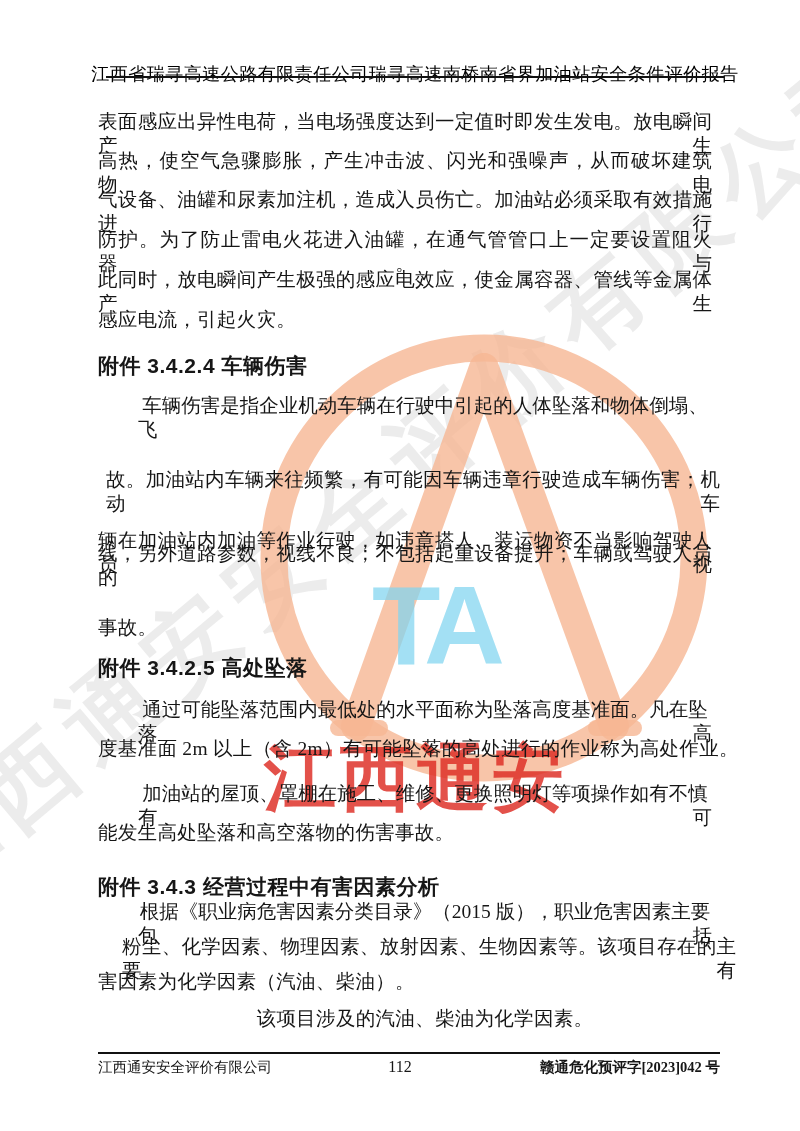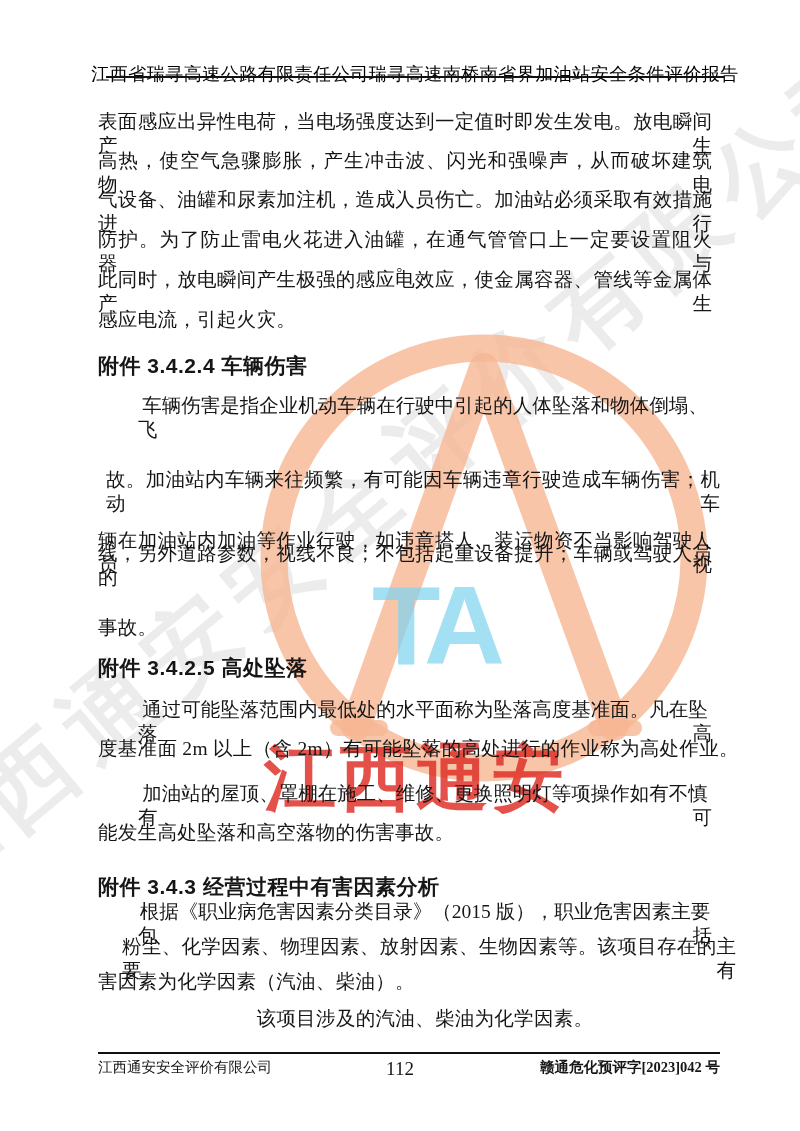--- a/index.html
+++ b/index.html
@@ -93,21 +93,21 @@
     left: 98px; top: 1052px; width: 622px; height: 2px;
     background: #111;
     z-index: 3;
   }
   .footer-company {
     position: absolute; left: 98px; top: 1058px;
     font-size: 14.5px; z-index: 3;
   }
   .footer-page {
     position: absolute; left: 0; top: 1058px; width: 800px;
-    text-align: center; font-size: 19px; z-index: 3;
+    text-align: center; font-size: 16px; z-index: 3;
   }
   .footer-docno {
     position: absolute; right: 80px; top: 1058px;
     font-size: 14.5px; z-index: 3; font-weight: bold;
   }
 </style>
 </head>
 <body>
 
 <div class="wm-diagonal">江西通安安全评价有限公司</div>

